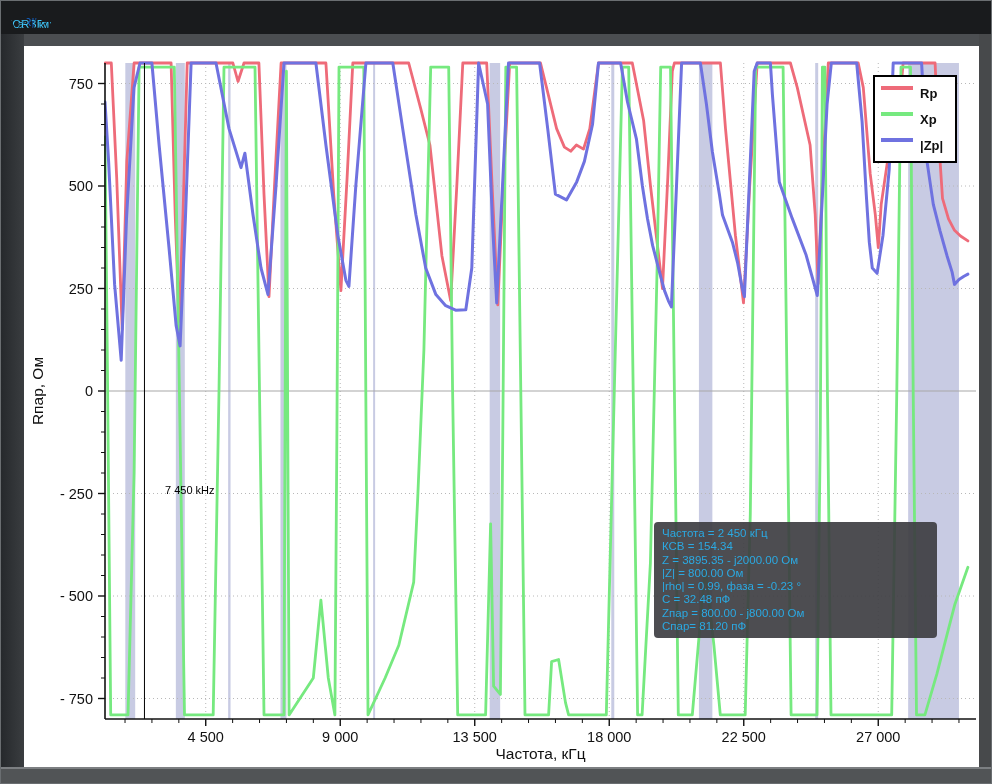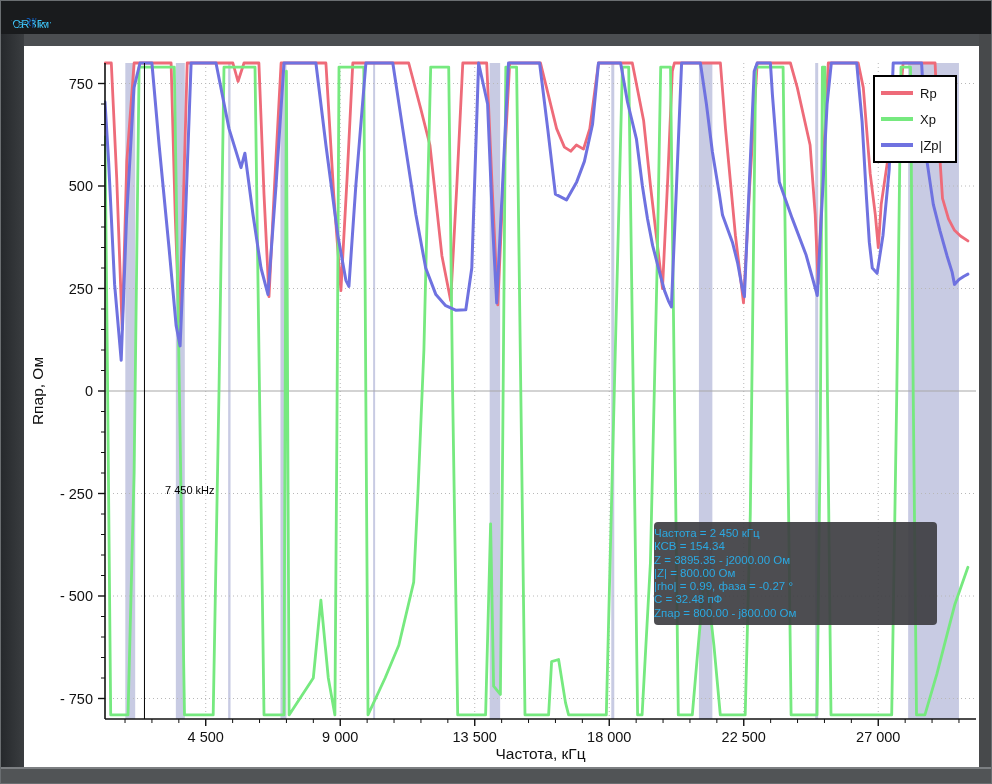--- a/index.html
+++ b/index.html
@@ -25,26 +25,26 @@
   .tab .lbl{font-size:11.5px;color:#3fc6fa;white-space:nowrap;padding:0 14px;}
   .tab.active{height:25px;}
   .tab.active .inner{background:#ffffff;}
   .tab.active .lbl{color:#1567cf;}
   
   #chart-svg{position:absolute;left:0;top:0;pointer-events:none;}
   
   #legend{position:absolute;left:872px;top:74px;width:84px;height:88px;background:#fff;
           border:2px solid #000;box-sizing:border-box;display:flex;flex-direction:column;
           justify-content:space-around;padding:3px 6px;}
-  .legend-row{display:flex;align-items:center;}
+  .legend-row{display:flex;font-weight:bold;}
   .legend-swatch{width:32px;height:4px;margin-right:7px;flex:0 0 auto;}
   .legend-label{font-size:13px;color:#111;}
   
   #tooltip{position:absolute;left:653px;top:521px;width:283px;background:rgba(62,62,66,0.92);
-           border-radius:4px;padding:5px 0;box-sizing:border-box;}
+           border-radius:4px;padding:5px 8px;box-sizing:border-box;}
   .tooltip-line{font-size:11.5px;line-height:13.3px;color:#2ba9e2;white-space:nowrap;}
   
   #marker-label{position:absolute;left:164px;top:483px;font-size:11px;color:#000;}
 </style>
 </head>
 <body>
 
 <div id="window">
   <div id="tabbar">
       <div class="tab">
@@ -239,19 +239,20 @@
         <div class="legend-swatch" style="background: rgb(111, 114, 224);"></div>
         <span class="legend-label">|Zp|</span>
       </div>
     </div>
 
   <div id="tooltip">
       <div class="tooltip-line">Частота = 2 450 кГц</div>
       <div class="tooltip-line">КСВ = 154.34</div>
       <div class="tooltip-line">Z = 3895.35 - j2000.00 Ом</div>
       <div class="tooltip-line">|Z| = 800.00 Ом</div>
-      <div class="tooltip-line">|rho| = 0.99, фаза = -0.27 °</div>
+      <div class="tooltip-line">|rho| = 0.99, фаза = -0.23 °</div>
       <div class="tooltip-line">C = 32.48 пФ</div>
       <div class="tooltip-line">Zпар = 800.00 - j800.00 Ом</div>
+      <div class="tooltip-line">Спар= 81.20 пФ</div>
     </div>
 
   <div id="marker-label">7 450 kHz</div>
 </div>
 
 </body></html>

